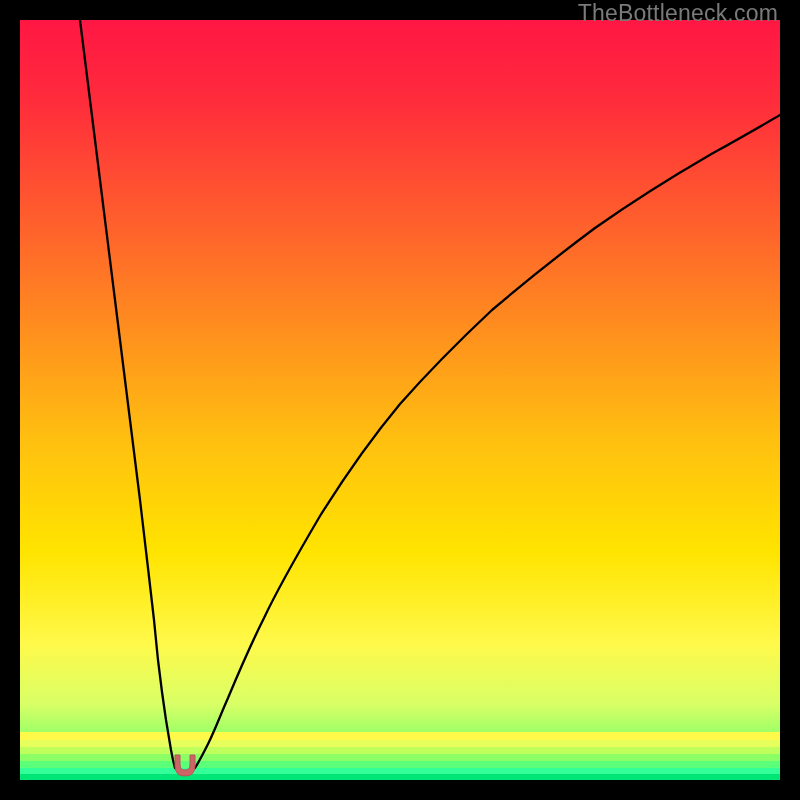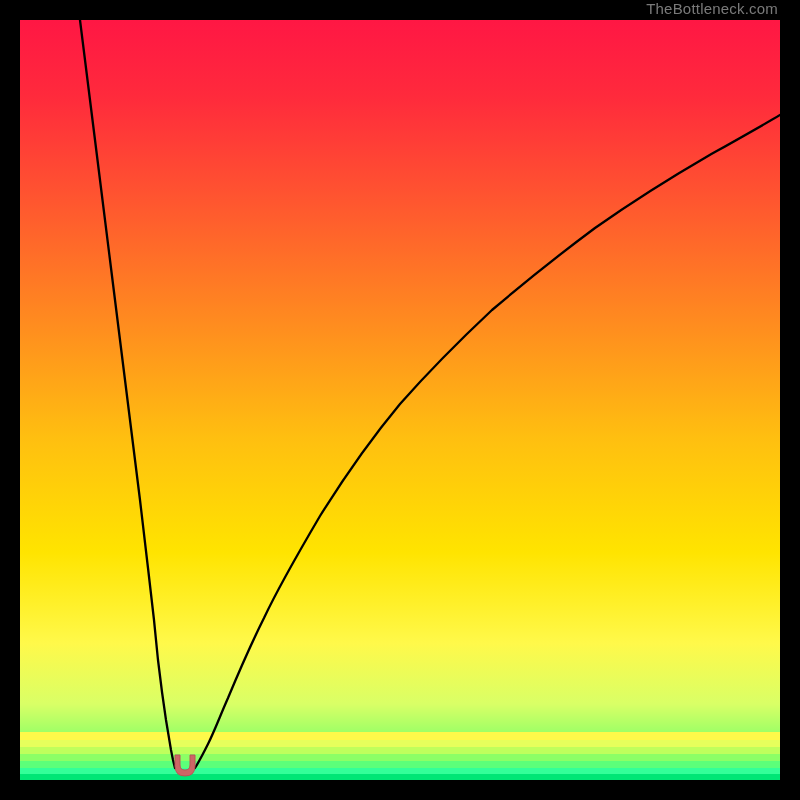--- a/index.html
+++ b/index.html
@@ -39,21 +39,21 @@
     top: 0;
     left: 0;
     width: 100%;
     height: 100%;
   }
   .watermark {
     position: absolute;
     top: 0;
     right: 22px;
     color: #7a7a7a;
-    font-size: 15px;
+    font-size: 23px;
     font-weight: 400;
     letter-spacing: 0.2px;
     user-select: none;
   }
 </style>
 </head>
 <body>
 
 <div class="frame">
   <div class="plot-area">

